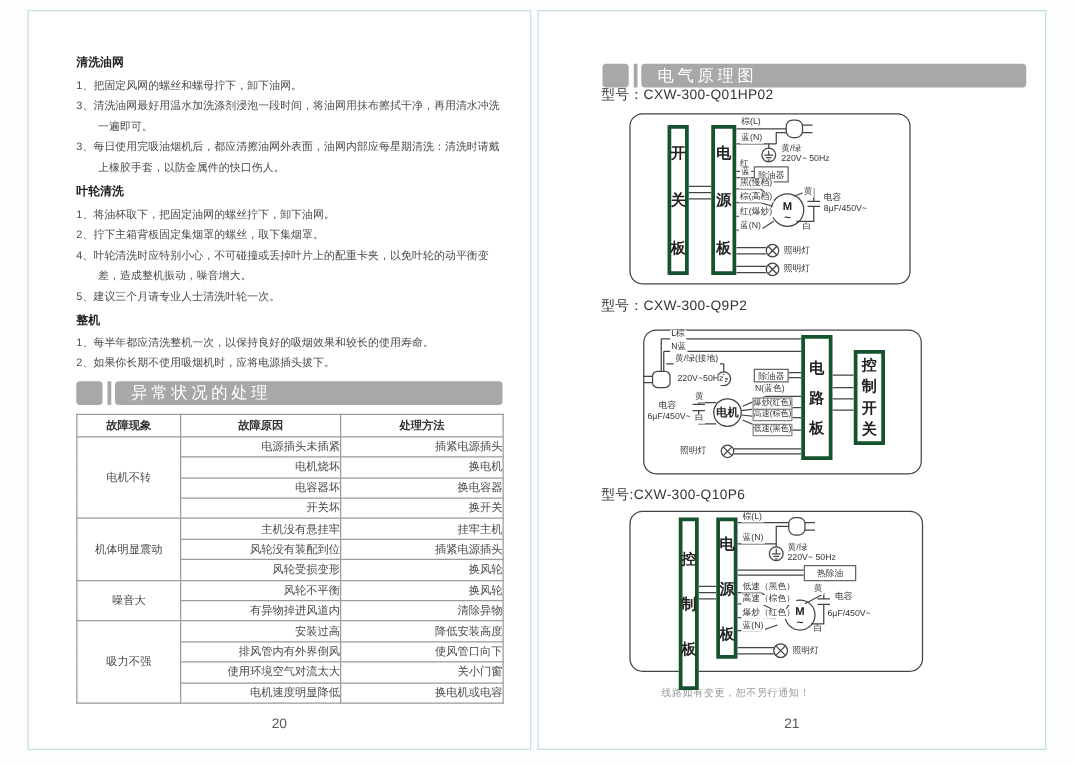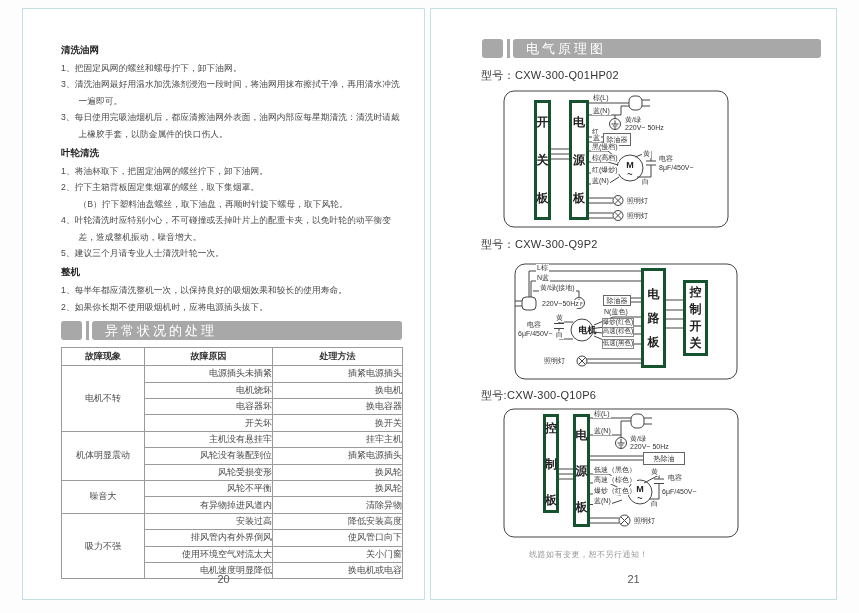--- a/index.html
+++ b/index.html
@@ -43,21 +43,20 @@
 <div class="page" style="left:22px;top:8px;width:403px;height:592px;padding:30px 22px 0 38px;">
 
   <div class="sec-h">清洗油网</div>
   <div class="item">1、把固定风网的螺丝和螺母拧下，卸下油网。</div>
   <div class="item">3、清洗油网最好用温水加洗涤剂浸泡一段时间，将油网用抹布擦拭干净，再用清水冲洗一遍即可。</div>
   <div class="item">3、每日使用完吸油烟机后，都应清擦油网外表面，油网内部应每星期清洗：清洗时请戴上橡胶手套，以防金属件的快口伤人。</div>
 
   <div class="sec-h">叶轮清洗</div>
   <div class="item">1、将油杯取下，把固定油网的螺丝拧下，卸下油网。</div>
   <div class="item">2、拧下主箱背板固定集烟罩的螺丝，取下集烟罩。</div>
-  <div class="item sub">（B）拧下塑料油盘螺丝，取下油盘，再顺时针旋下螺母，取下风轮。</div>
   <div class="item">4、叶轮清洗时应特别小心，不可碰撞或丢掉叶片上的配重卡夹，以免叶轮的动平衡变差，造成整机振动，噪音增大。</div>
   <div class="item">5、建议三个月请专业人士清洗叶轮一次。</div>
 
   <div class="sec-h">整机</div>
   <div class="item">1、每半年都应清洗整机一次，以保持良好的吸烟效果和较长的使用寿命。</div>
   <div class="item">2、如果你长期不使用吸烟机时，应将电源插头拔下。</div>
 
   <div class="secbar">
     <div class="sq"></div>
     <div class="tick"></div>
@@ -134,21 +133,21 @@
         </tr>
   </tbody>
     </table>
 
   <div class="pageno">20</div>
 </div>
 
 <div class="page" style="left:430px;top:8px;width:407px;height:592px;">
 
   <div style="position:absolute;left:35px;top:26px;width:355px;">
-    <div class="secbar" style="margin-top:4px;padding-left:16px;">
+    <div class="secbar" style="margin-top:16px;padding-left:16px;">
       <div class="sq"></div>
       <div class="tick"></div>
       <div class="main">电气原理图</div>
     </div>
   </div>
 
   <div class="model" style="left:50px;top:59px;">型号：CXW-300-Q01HP02</div>
 
   <div class="diagram" style="left:65px;top:78px;width:240px;height:145px;">
     <svg width="240" height="145" viewBox="0 0 240 145">
@@ -249,21 +248,21 @@
     </div>
     <div class="cbox" style="left:92px;top:37px;width:28px;height:11px;">除油器</div>
     <span class="lbl" style="left:25px;top:6px;">L棕</span>
     <span class="lbl" style="left:25px;top:16px;">N蓝</span>
     <span class="lbl" style="left:28px;top:26px;">黄/绿(接地)</span>
     <span class="lbl" style="left:30px;top:42px;">220V~50Hz</span>
     <span class="lbl" style="left:92px;top:50px;">N(蓝色)</span>
     <div class="cbox tag" style="left:91px;top:60px;width:32px;height:9.5px;">爆炒(红色)</div>
     <div class="cbox tag" style="left:91px;top:69px;width:32px;height:9.5px;">高速(棕色)</div>
     <div class="cbox tag" style="left:91px;top:81px;width:32px;height:9.5px;">低速(黑色)</div>
-    <span class="motor-lbl" style="left:59px;top:68px;width:35px;">电机</span>
+    <span class="motor-lbl" style="left:59px;top:68px;width:24px;">电机</span>
     <span class="lbl" style="left:44px;top:56px;">黄</span>
     <span class="lbl" style="left:15px;top:63px;">电容</span>
     <span class="lbl" style="left:6px;top:72px;">6μF/450V~</span>
     <span class="lbl" style="left:44px;top:73px;">白</span>
     <span class="lbl" style="left:32px;top:99px;">照明灯</span>
   </div>
 
   <div class="model" style="left:50px;top:379px;">型号:CXW-300-Q10P6</div>
 
   <div class="diagram" style="left:65px;top:396px;width:250px;height:140px;">
@@ -288,21 +287,21 @@
         <g>
           <path d="M148,78 L163,70 V74 M158,74 H168 M158,78.5 H168 M163,78.5 V94 H153"></path>
         </g>
         <g>
           <path d="M94,113 H123 M94,118 H123"></path>
             <circle cx="128.5" cy="115.5" r="5.5"></circle>
           <path d="M124.7,111.7 L132.3,119.3 M132.3,111.7 L124.7,119.3"></path>
         </g>
       </g>
     </svg>
-    <div class="vbox" style="left:47px;top:9px;width:16px;height:99px;">
+    <div class="vbox" style="left:47px;top:9px;width:16px;height:138px;">
       <span class="vtxt" style="line-height:36px;">控制板</span>
     </div>
     <div class="vbox" style="left:77px;top:9px;width:17px;height:113px;">
       <span class="vtxt" style="line-height:36px;">电源板</span>
     </div>
     <div class="cbox" style="left:147px;top:47px;width:42px;height:13px;">热除油</div>
     <span class="lbl" style="left:97px;top:5px;">棕(L)</span>
     <span class="lbl" style="left:97px;top:22px;">蓝(N)</span>
     <span class="lbl" style="left:133px;top:30px;">黄/绿</span>
     <span class="lbl" style="left:133px;top:38px;">220V~ 50Hz</span>

